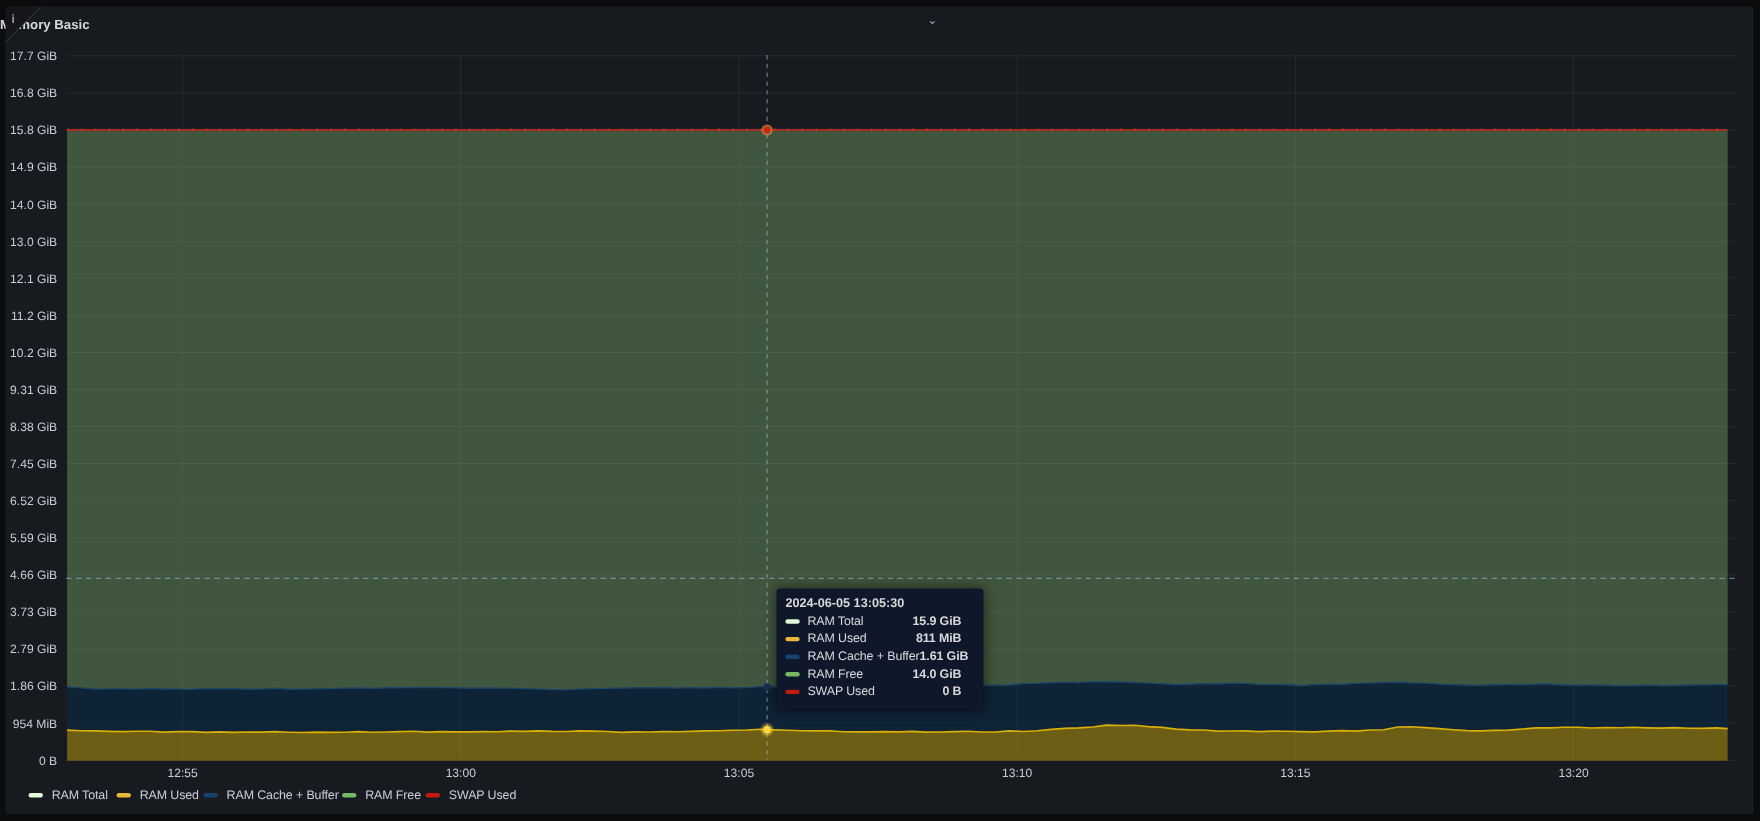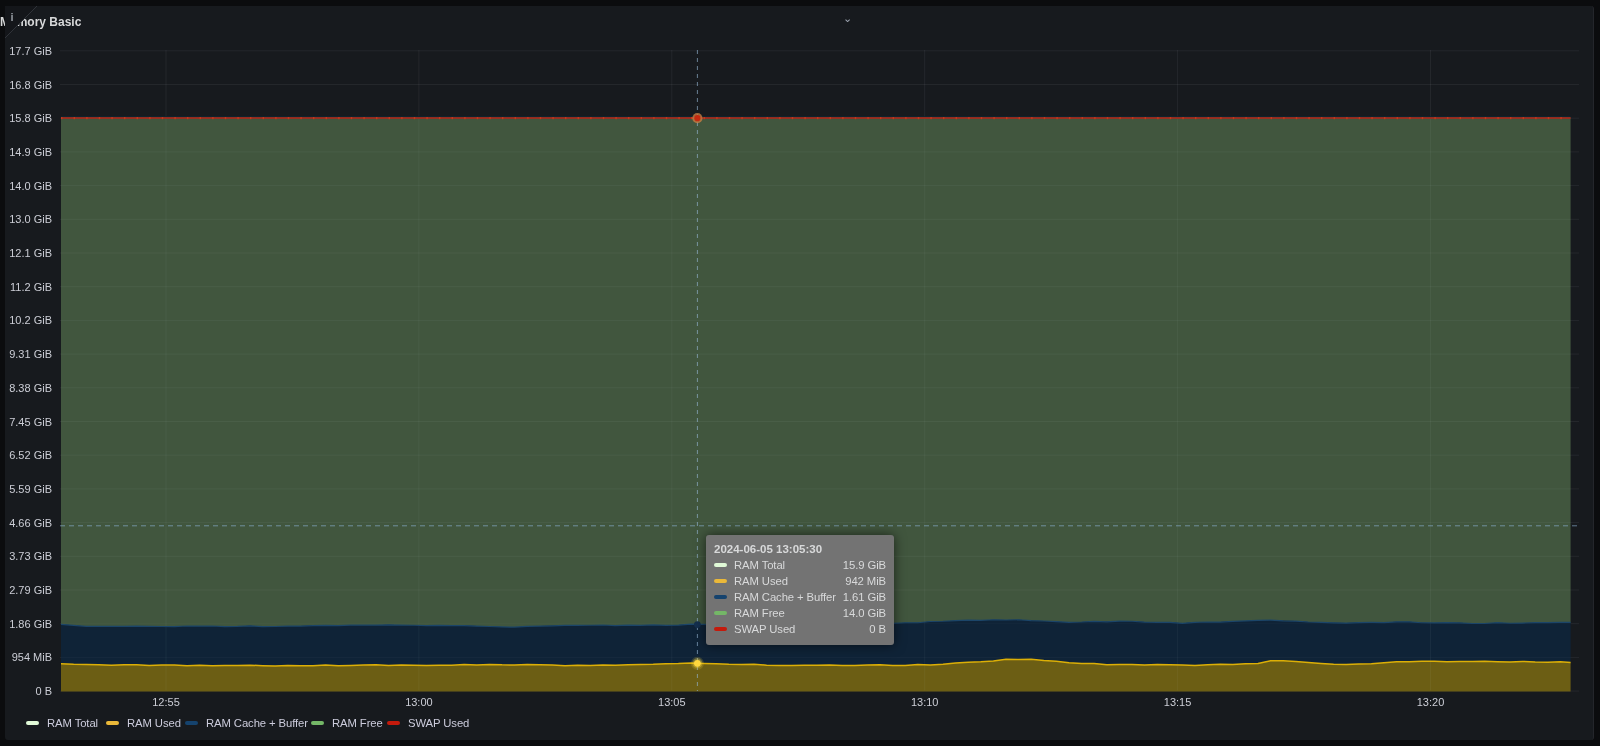--- a/index.html
+++ b/index.html
@@ -1,26 +1,26 @@
 <!DOCTYPE html>
 <html><head>
 <meta charset="utf-8">
 <style>
   html,body{margin:0;padding:0;background:#0b0c0e;width:1600px;height:746px;overflow:hidden;}
   *{box-sizing:border-box;font-family:"Liberation Sans",sans-serif;}
   .panel{position:absolute;left:5px;top:6px;width:1589px;height:734px;background:#171a1e;border-radius:3px;border-right:1px solid #24262b;}
   .title{position:absolute;top:15px;left:0;width:100%;text-align:left;font-size:12px;font-weight:bold;color:#d8d9da;letter-spacing:0px;}
   .title .chev{position:absolute;left:843px;top:-3px;font-weight:normal;color:#9fa7b3;font-size:11px;}
   svg{position:absolute;left:0;top:0;}
-  .tooltip{position:absolute;left:706px;top:535px;width:188px;height:110px;background:#737373;border-radius:3px;box-shadow:0 0 12px rgba(0,0,0,0.6);padding:5px 8px 6px 8px;color:#d8d9da;}
+  .tooltip{position:absolute;left:706px;top:535px;width:188px;height:110px;background:#0f172a;border-radius:3px;box-shadow:0 0 12px rgba(0,0,0,0.6);padding:5px 20px 6px 8px;color:#d8d9da;}
   .tt-head{font-size:11.5px;font-weight:bold;color:#d8d9da;padding:1px 0 1px 0;line-height:14px;margin-top:1px;}
   .tt-row{display:flex;align-items:center;height:16px;font-size:11.3px;white-space:nowrap;letter-spacing:-0.1px;}
   .sw{width:13px;height:4px;border-radius:2px;margin-right:7px;flex:0 0 13px;}
   .tt-name{flex:1;color:#d8d9da;}
-  .tt-val{color:#d8d9da;font-weight:normal;text-align:center;}
+  .tt-val{color:#d8d9da;font-weight:bold;text-align:center;}
   .legend{position:absolute;left:0;top:715px;width:1589px;height:19px;}
   .li{position:absolute;top:0;height:15px;display:flex;align-items:center;font-size:11.3px;color:#ccccdc;white-space:nowrap;letter-spacing:-0.1px;}
   .li .sw{margin-right:8px;}
   .icorner{position:absolute;left:0;top:0;}
 </style>
 </head>
 <body>
 <div class="panel"></div>
 <div class="title">Memory Basic<span class="chev">⌄</span></div>
 <svg width="1600" height="746" viewBox="0 0 1600 746">
@@ -142,21 +142,21 @@
 <div class="tooltip">
   <div class="tt-head">2024-06-05 13:05:30</div>
   <div class="tt-row">
       <span class="sw" style="background:#e0f9d7"></span>
       <span class="tt-name">RAM Total</span>
       <span class="tt-val">15.9 GiB</span>
     </div>
   <div class="tt-row">
       <span class="sw" style="background:#eab839"></span>
       <span class="tt-name">RAM Used</span>
-      <span class="tt-val">942 MiB</span>
+      <span class="tt-val">811 MiB</span>
     </div>
   <div class="tt-row">
       <span class="sw" style="background:#15436e"></span>
       <span class="tt-name">RAM Cache + Buffer</span>
       <span class="tt-val">1.61 GiB</span>
     </div>
   <div class="tt-row">
       <span class="sw" style="background:#74b767"></span>
       <span class="tt-name">RAM Free</span>
       <span class="tt-val">14.0 GiB</span>

